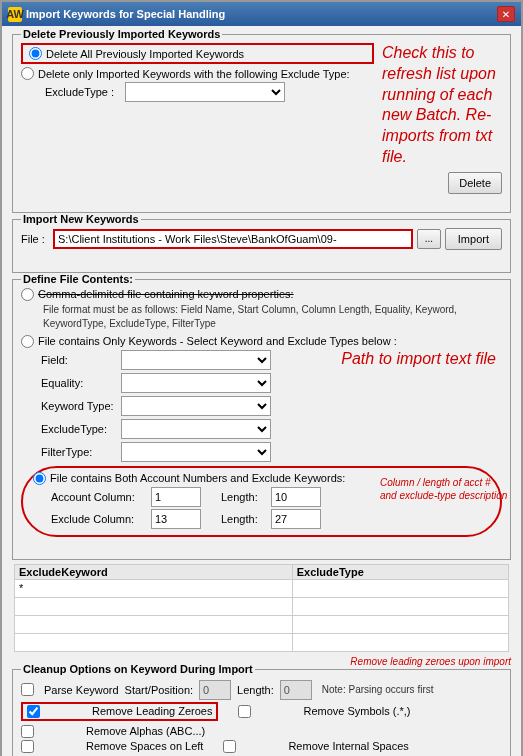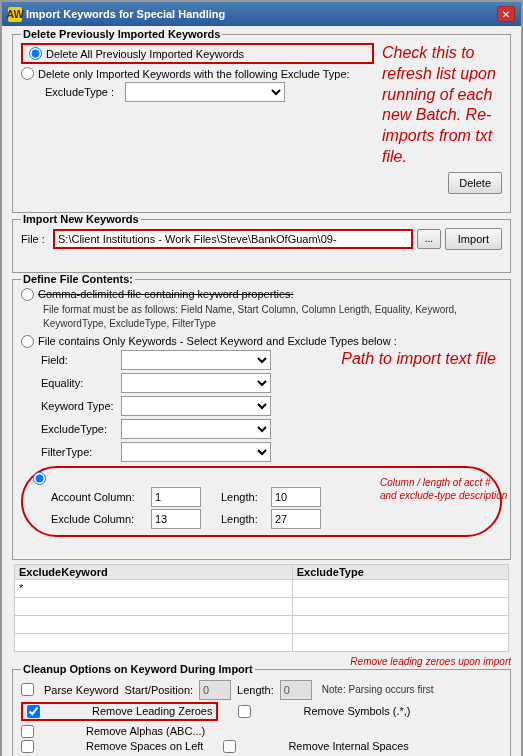--- a/index.html
+++ b/index.html
@@ -387,20 +387,21 @@
         </div>
         <div class="field-row">
           <span class="field-label">FilterType:</span>
           <select class="combo-med"></select>
         </div>
 
         <div style="position:relative;">
           <div class="account-section">
             <div class="radio-row">
               <input type="radio" name="file_content" checked="" style="">
+              <span>File contains Both Account Numbers and Exclude Keywords:</span>
             </div>
             <div class="acct-row">
               <span class="acct-label">Account Column:</span>
               <input type="text" class="acct-input" value="1" style="">
               <span class="acct-len-label">Length:</span>
               <input type="text" class="acct-len-input" value="10" style="">
             </div>
             <div class="acct-row">
               <span class="acct-label">Exclude Column:</span>
               <input type="text" class="acct-input" value="13" style="">

